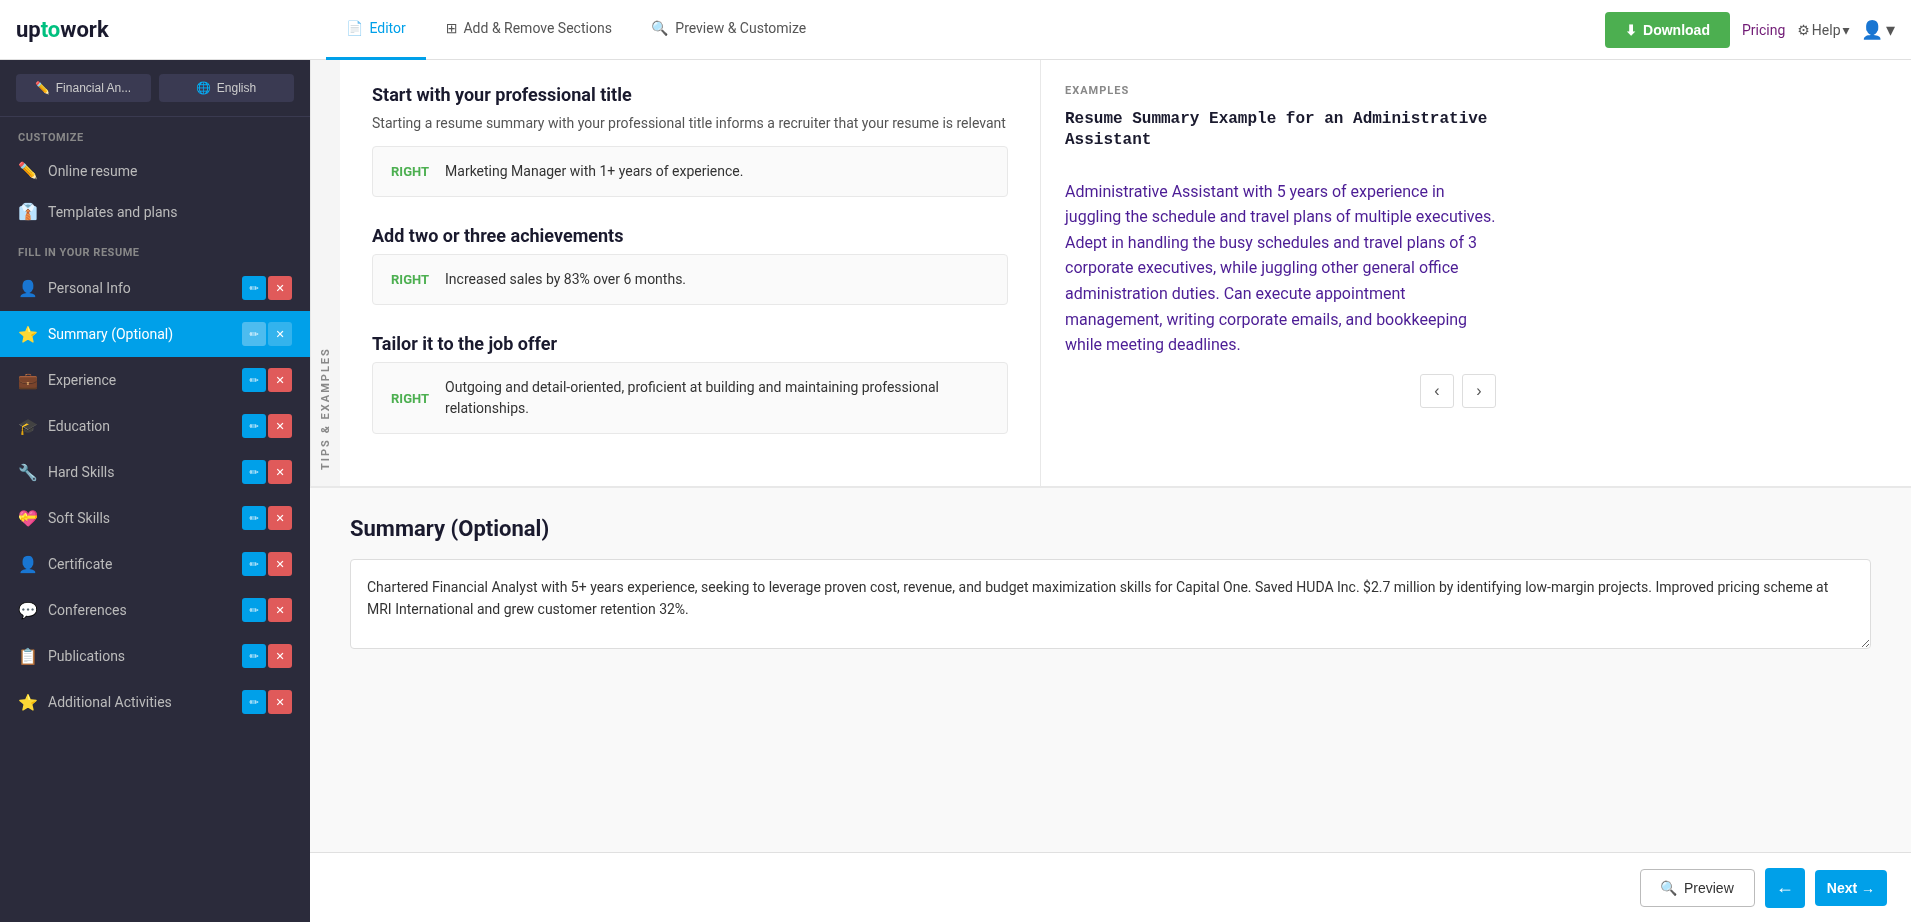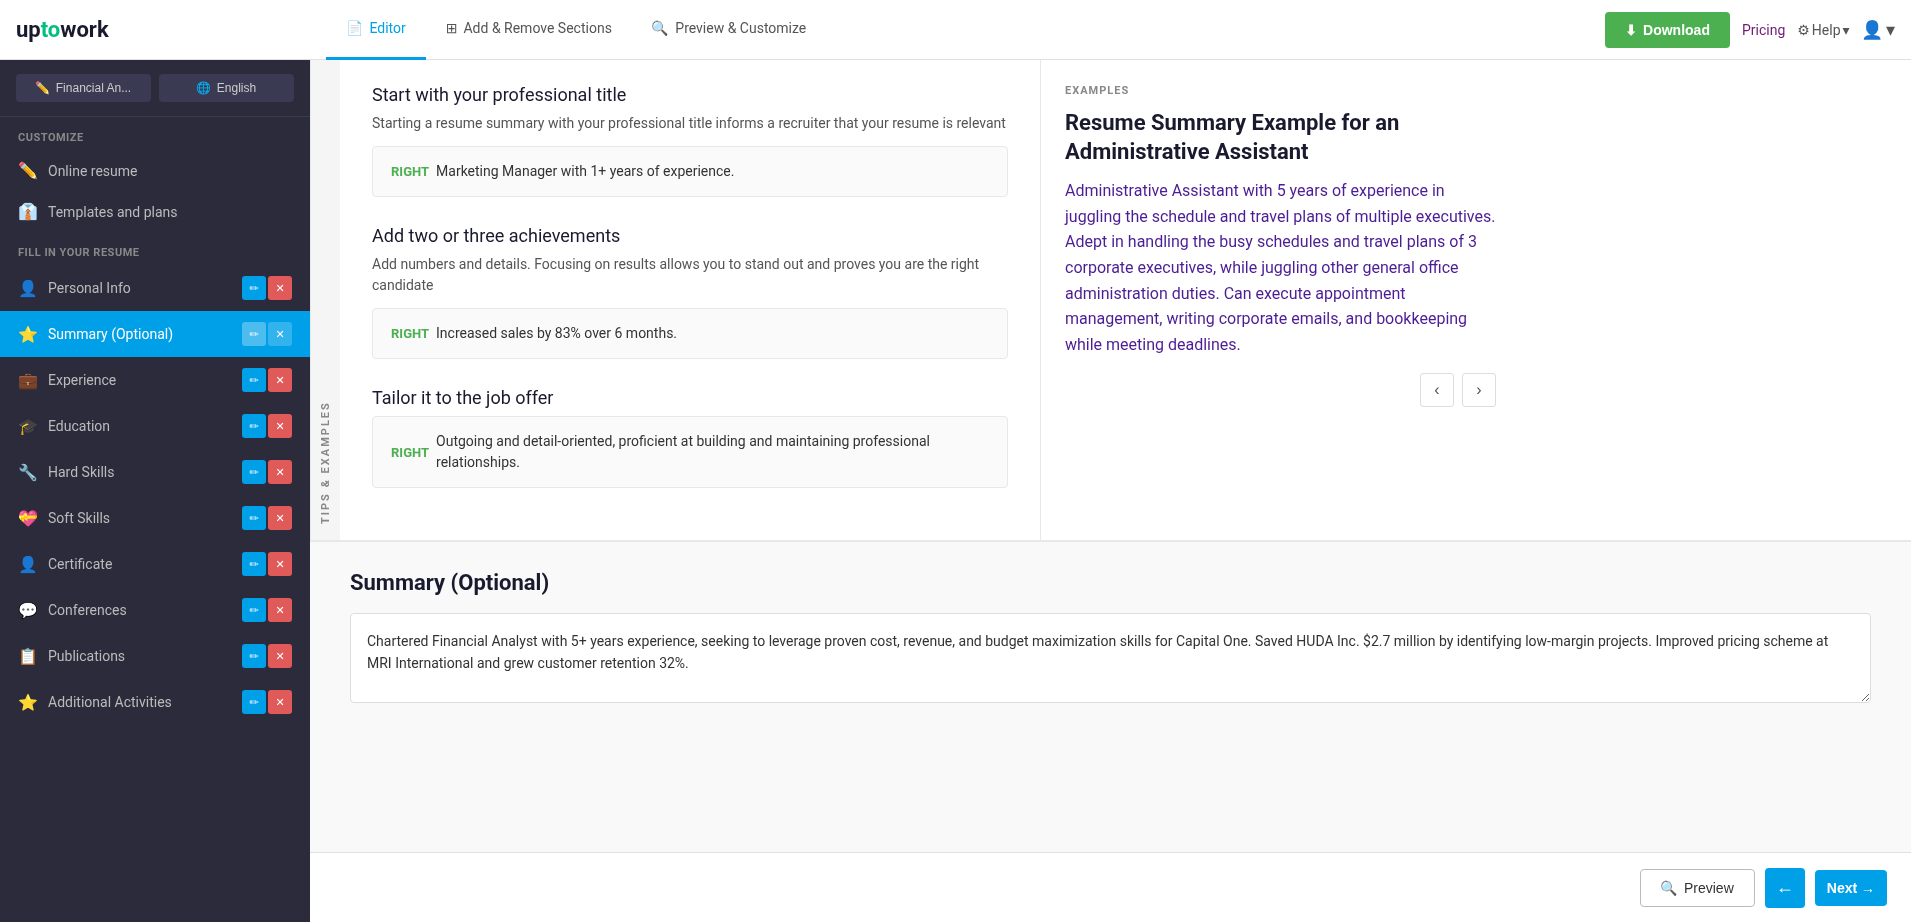--- a/index.html
+++ b/index.html
@@ -188,36 +188,36 @@
       text-transform: uppercase;
     }
     .tips-content {
       flex: 1;
       padding: 24px 32px;
       max-width: 700px;
     }
     .tip-block { margin-bottom: 28px; }
     .tip-title {
       font-size: 18px;
-      font-weight: 400;
+      font-weight: 700;
       color: #1a1a2e;
       margin-bottom: 8px;
     }
     .tip-desc {
       font-size: 14px;
       color: #555;
       line-height: 1.5;
       margin-bottom: 12px;
     }
     .tip-example {
       border: 1px solid #e8e8e8;
       border-radius: 4px;
       display: flex;
       align-items: center;
-      gap: 7px;
+      gap: 16px;
       padding: 14px 18px;
       background: #fafafa;
     }
     .right-badge {
       color: #4caf50;
       font-weight: 700;
       font-size: 13px;
       flex-shrink: 0;
     }
     .tip-example-text {
@@ -234,25 +234,26 @@
     }
     .examples-label {
       font-size: 11px;
       font-weight: 700;
       color: #888;
       letter-spacing: 1px;
       text-transform: uppercase;
       margin-bottom: 12px;
     }
     .example-title {
-      font-size: 22px;
+      font-size: 16px;
       font-weight: 700;
       color: #1a1a2e;
-      margin-bottom: 12px;
+      margin-bottom: 28px;
       line-height: 1.3;
+      font-family: Liberation Mono, monospace;
     }
     .example-body {
       font-size: 16px;
       color: #4c1d95;
       line-height: 1.6;
     }
     .example-nav {
       display: flex;
       justify-content: flex-end;
       gap: 8px;
@@ -517,21 +518,20 @@
             <div class="tip-title">Start with your professional title</div>
             <div class="tip-desc">Starting a resume summary with your professional title informs a recruiter that your resume is relevant</div>
             <div class="tip-example">
               <span class="right-badge">RIGHT</span>
               <span class="tip-example-text">Marketing Manager with 1+ years of experience.</span>
             </div>
           </div>
 
           <div class="tip-block">
             <div class="tip-title">Add two or three achievements</div>
-            <div class="tip-desc">Add numbers and details. Focusing on results allows you to stand out and proves you are the right candidate</div>
             <div class="tip-example">
               <span class="right-badge">RIGHT</span>
               <span class="tip-example-text">Increased sales by 83% over 6 months.</span>
             </div>
           </div>
 
           <div class="tip-block">
             <div class="tip-title">Tailor it to the job offer</div>
             <div class="tip-example">
               <span class="right-badge">RIGHT</span>

